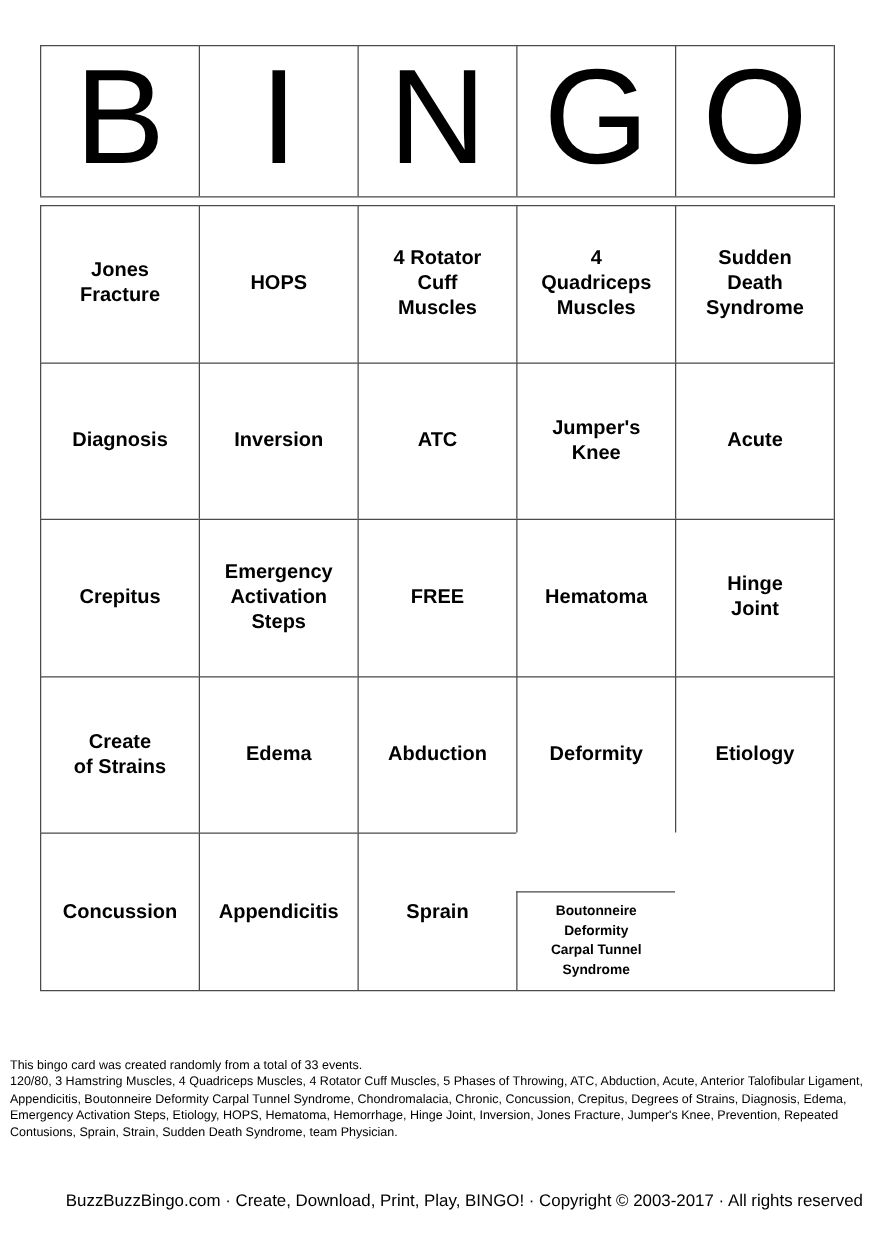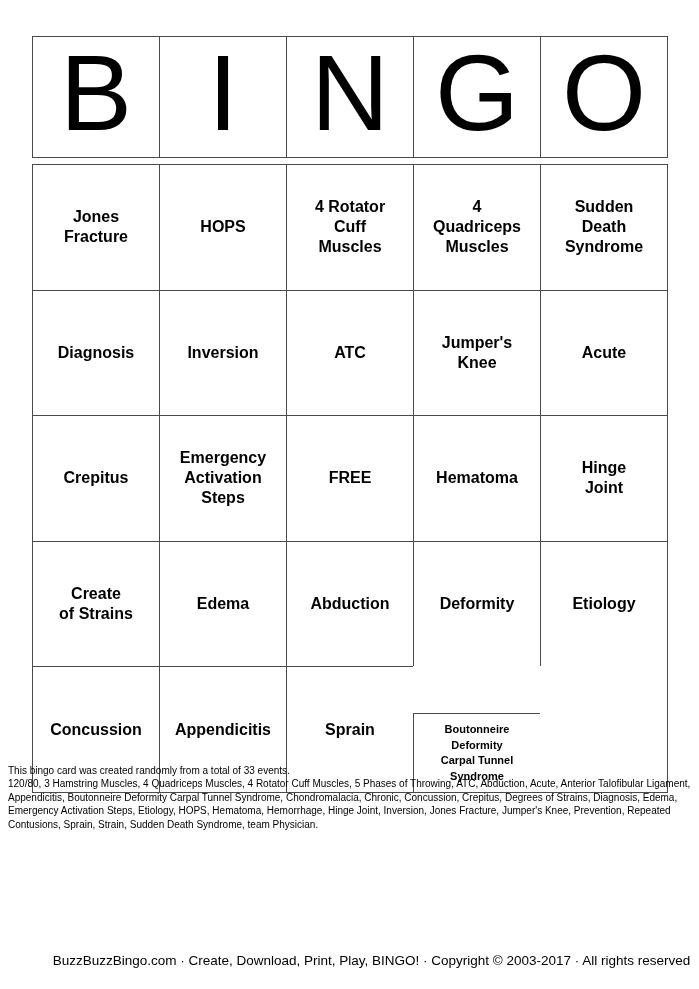--- a/index.html
+++ b/index.html
@@ -67,21 +67,21 @@
   }
   .bingo-grid .cell.small-text {
     font-size: 11px;
     line-height: 1.4;
     margin-top: 47px;
   }
   
   .footer-info {
     position: absolute;
     left: 8px;
-    top: 764px;
+    top: 846px;
     width: 686px;
     font-size: 10px;
     line-height: 13.4px;
     color: #000000;
   }
   .footer-info .events-list { display: inline; }
   
   .bottom-bar {
     position: absolute;
     left: 0;

